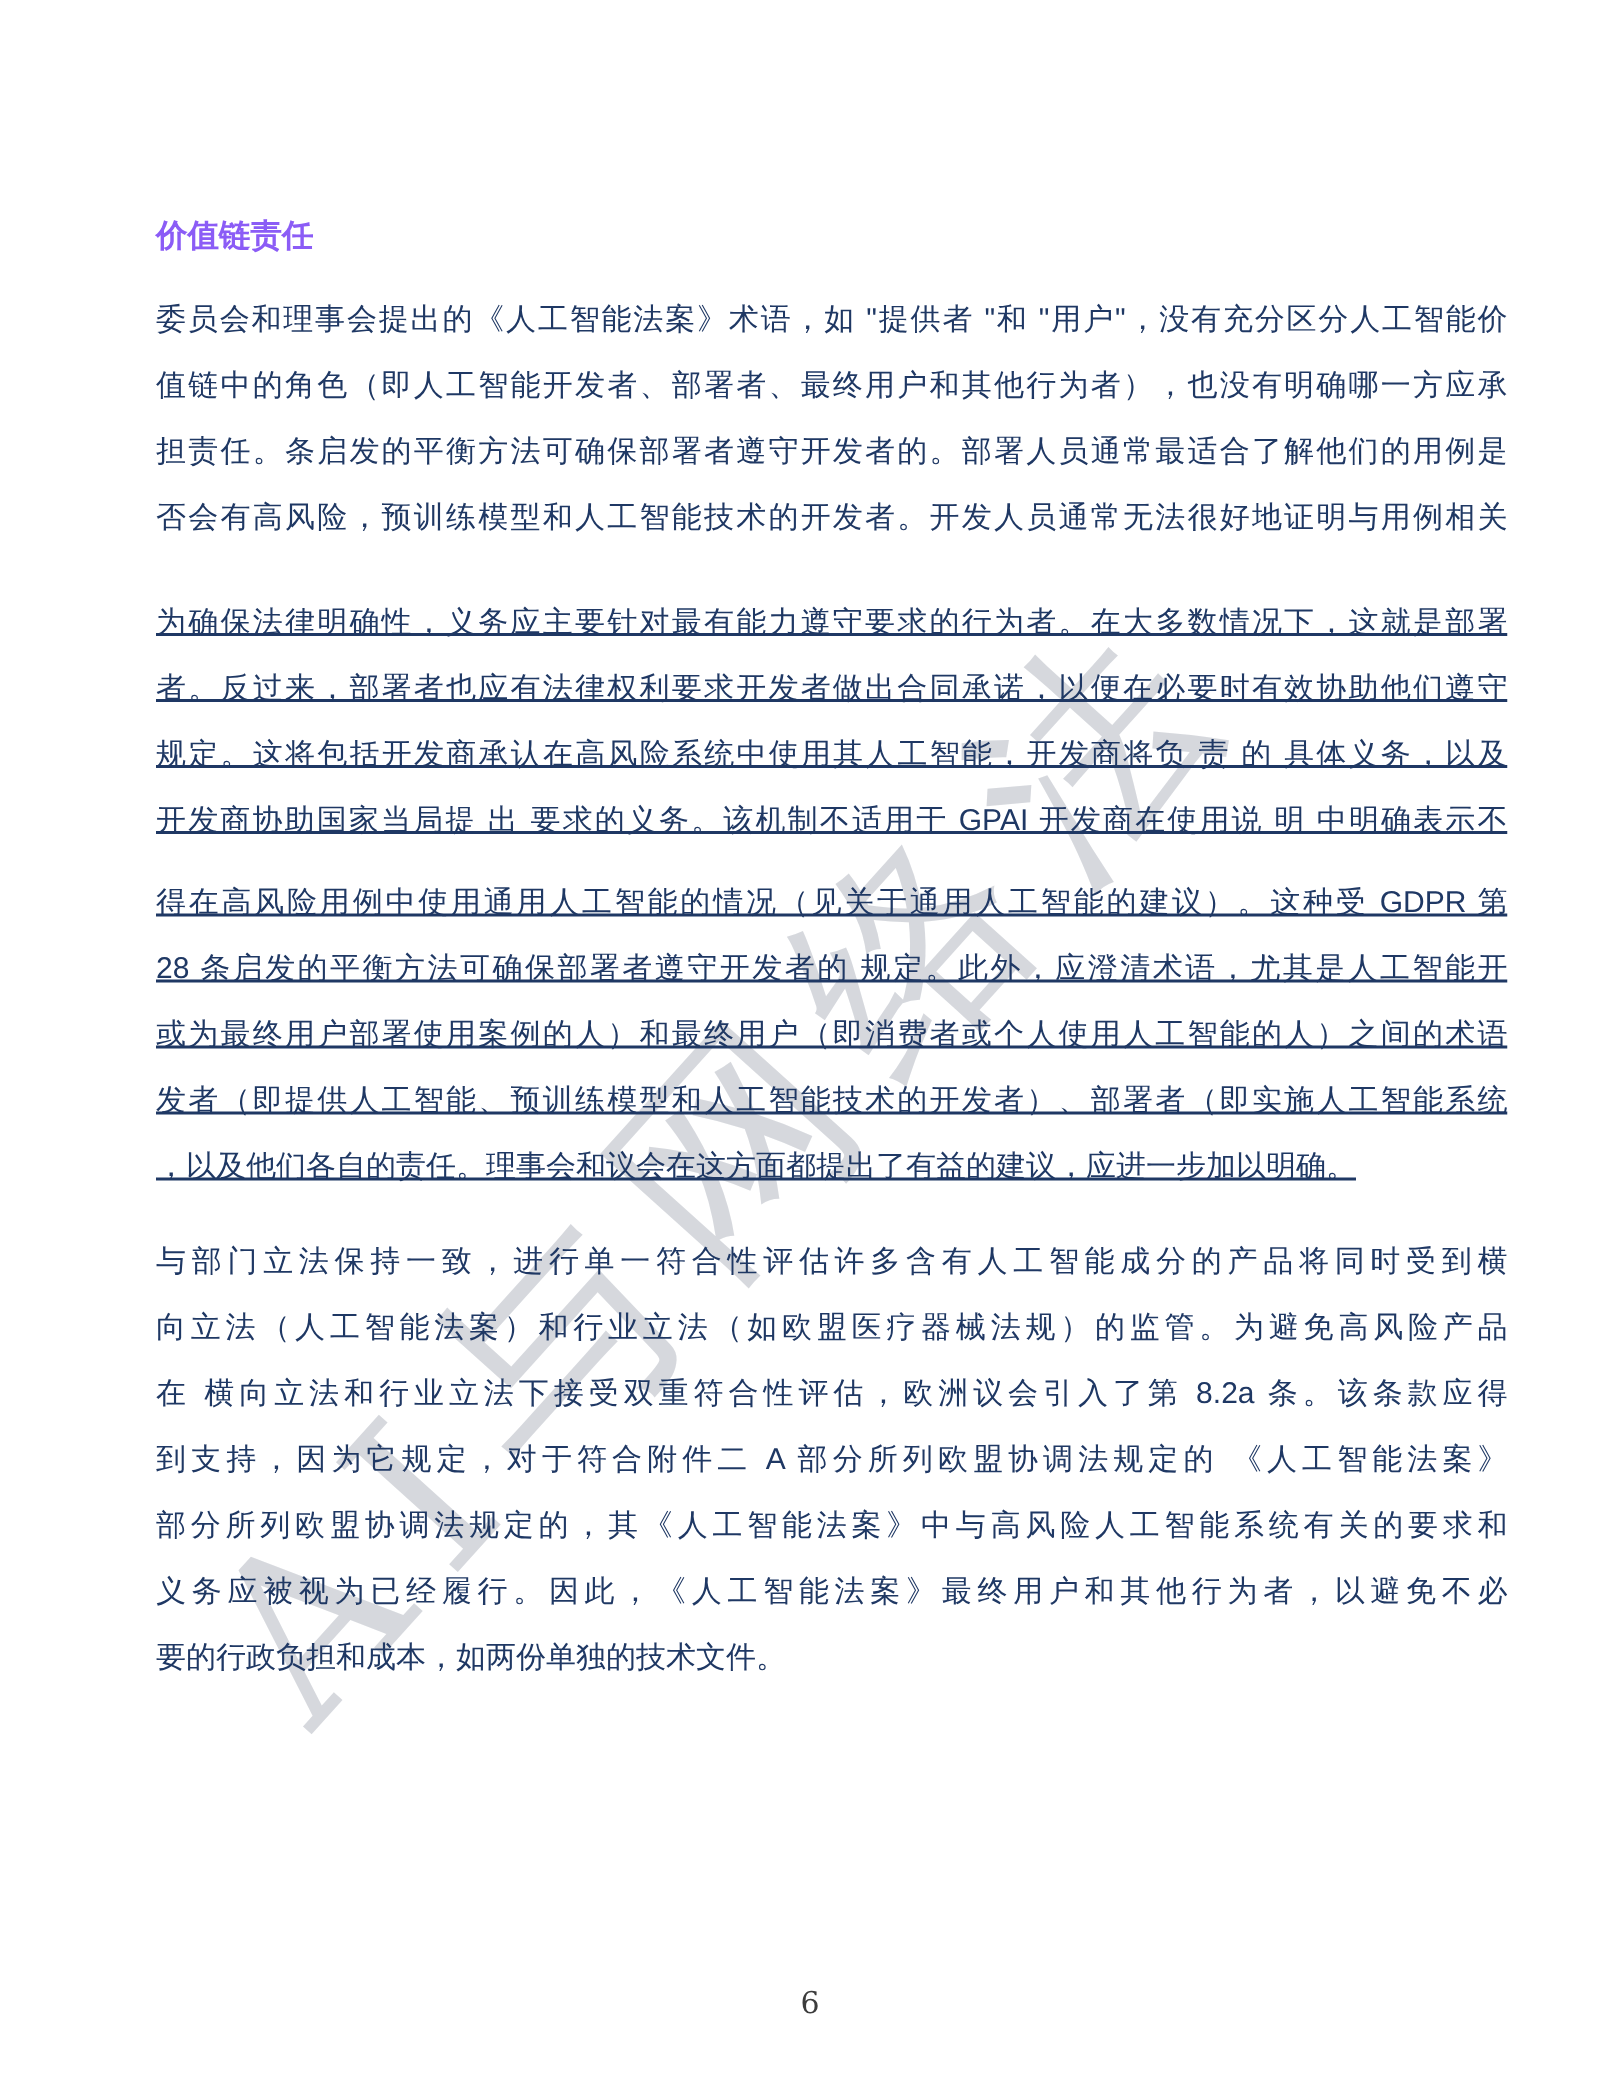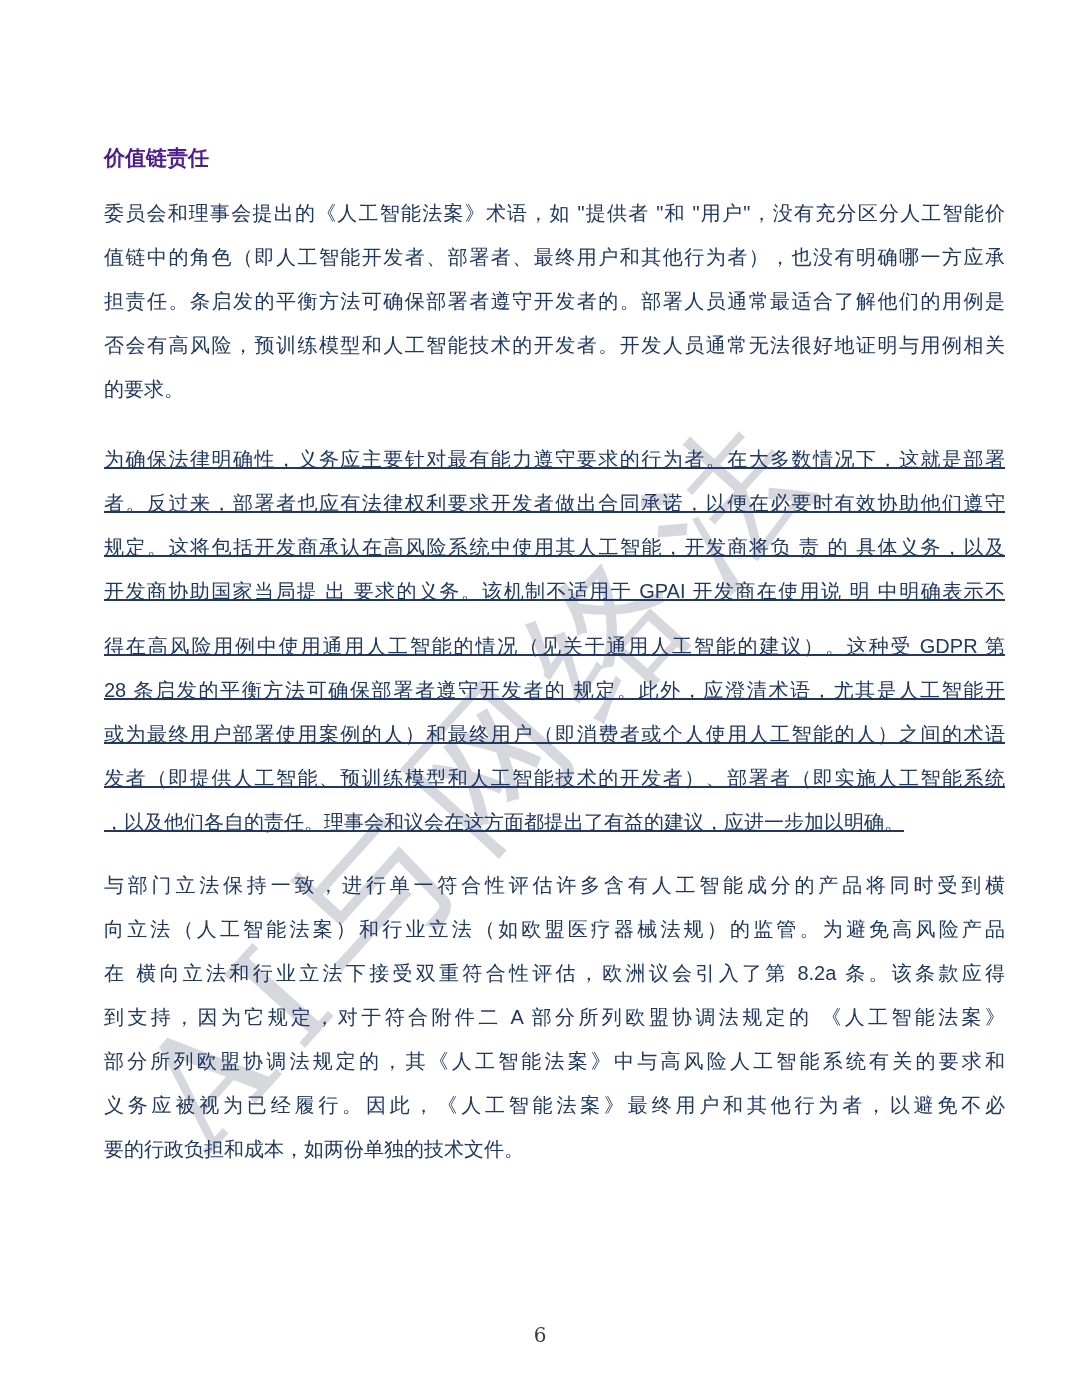--- a/index.html
+++ b/index.html
@@ -38,21 +38,21 @@
     top: 143px;
     width: 901px;
     z-index: 2;
     color: #1f3864;
   }
   .heading {
     margin: 0;
     font-size: 21px;
     font-weight: bold;
     line-height: 30px;
-    color: #4c1d95;
+    color: #8b5cf6;
     text-align: left;
   }
   .para {
     margin: 18px 0 0 0;
   }
   .para.p1 { margin-top: 18px; margin-bottom: 26px; }
   .para.p2 { margin-bottom: 19px; text-decoration: underline; }
   .para.p3 { margin-bottom: 0; }
   .line {
     height: 44px;
@@ -93,21 +93,20 @@
 
   <section class="content">
 
     <h1 class="heading">价值链责任</h1>
 
     <div class="para p1">
       <div class="line">委员会和理事会提出的《人工智能法案》术语，如 "提供者 "和 "用户"，没有充分区分人工智能价</div>
       <div class="line">值链中的角色（即人工智能开发者、部署者、最终用户和其他行为者），也没有明确哪一方应承</div>
       <div class="line">担责任。条启发的平衡方法可确保部署者遵守开发者的。部署人员通常最适合了解他们的用例是</div>
       <div class="line">否会有高风险，预训练模型和人工智能技术的开发者。开发人员通常无法很好地证明与用例相关</div>
-      <div class="line last">的要求。</div>
     </div>
 
     <div class="para p2">
       <div class="line">为确保法律明确性，义务应主要针对最有能力遵守要求的行为者。在大多数情况下，这就是部署</div>
       <div class="line">者。反过来，部署者也应有法律权利要求开发者做出合同承诺，以便在必要时有效协助他们遵守</div>
       <div class="line">规定。这将包括开发商承认在高风险系统中使用其人工智能，开发商将负 责 的 具体义务，以及</div>
       <div class="line">开发商协助国家当局提 出 要求的义务。该机制不适用于 GPAI 开发商在使用说 明 中明确表示不</div>
       <div class="line gap-top">得在高风险用例中使用通用人工智能的情况（见关于通用人工智能的建议）。这种受 GDPR 第</div>
       <div class="line">28 条启发的平衡方法可确保部署者遵守开发者的 规定。此外，应澄清术语，尤其是人工智能开</div>
       <div class="line">或为最终用户部署使用案例的人）和最终用户（即消费者或个人使用人工智能的人）之间的术语</div>

